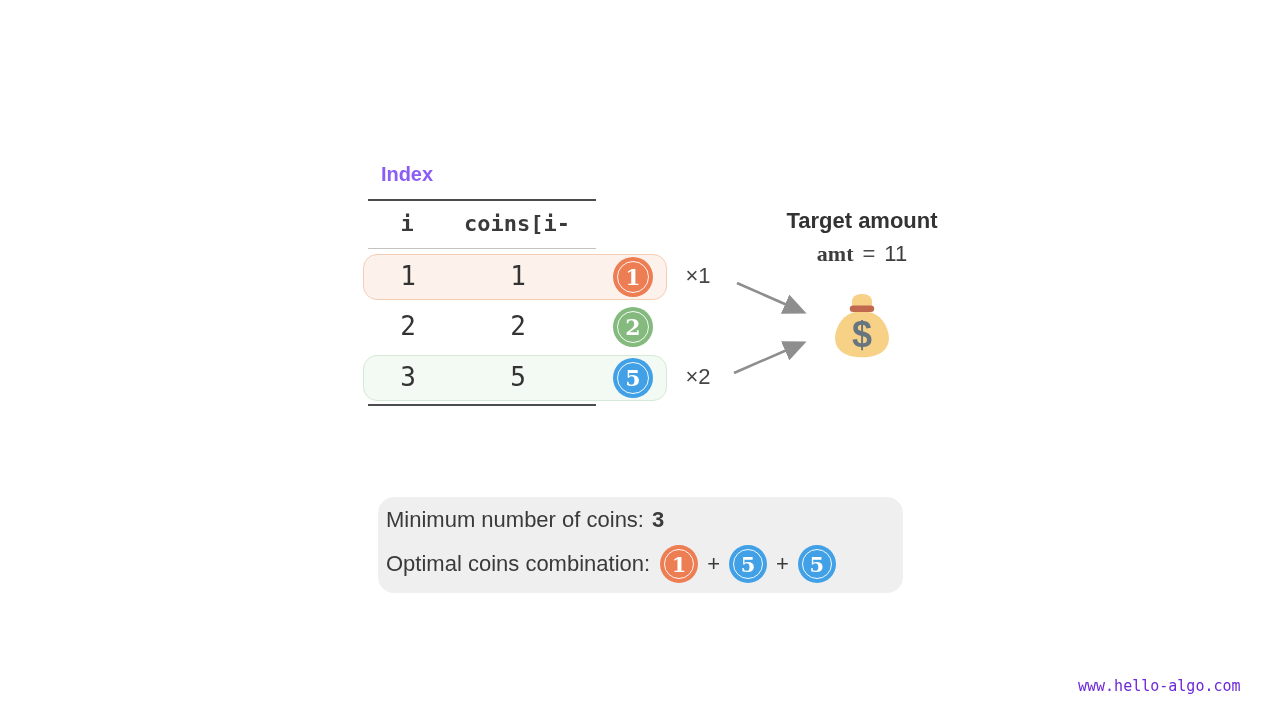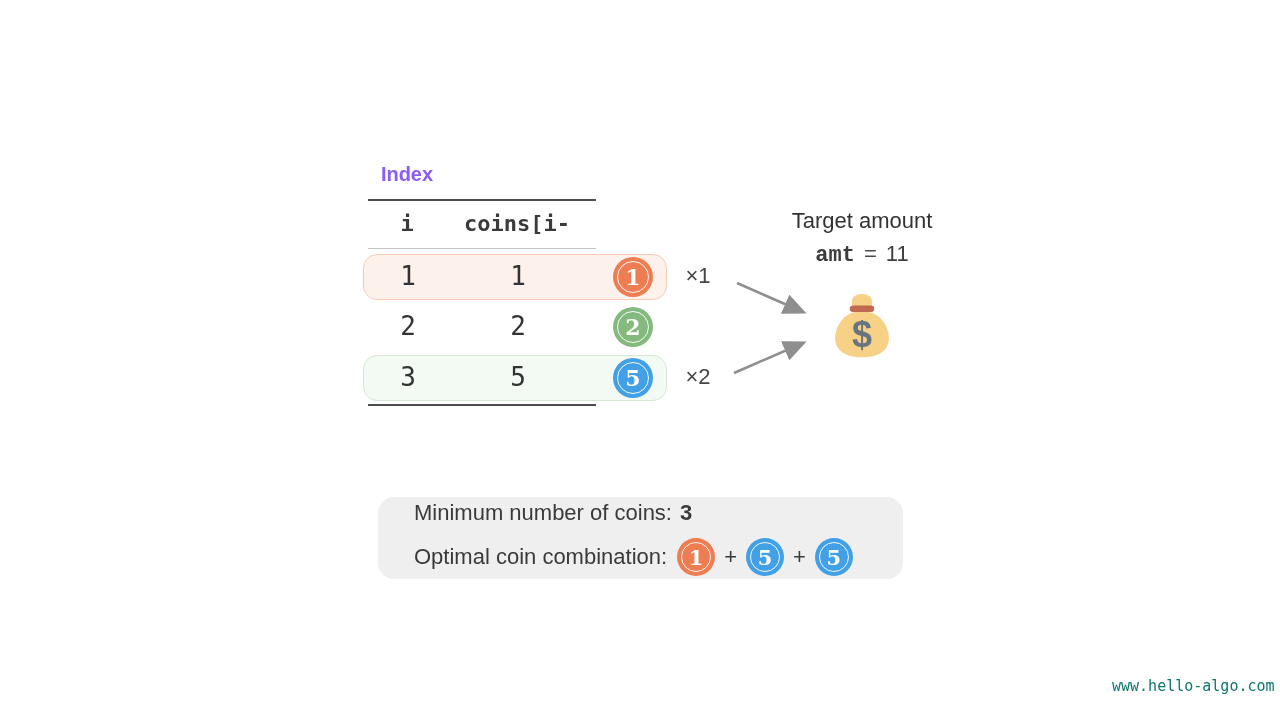--- a/index.html
+++ b/index.html
@@ -37,37 +37,37 @@
     font-family:"DejaVu Serif",serif;font-size:22px;line-height:1;}
   .coin-sm{width:38px;height:38px;}
   .coin-sm .coin-num{font-size:21px;}
   .row-coin{position:absolute;left:249px;top:2px;}
 
   
   .mult{position:absolute;width:48px;text-align:center;font-size:22px;color:#454545;}
 
   
   .target-block{position:absolute;left:760px;top:207px;width:204px;text-align:center;}
-  .target-title{font-size:22px;color:#333;line-height:28px;}
+  .target-title{font-size:22px;color:#333;line-height:28px;font-weight:bold;}
   .target-eq{margin-top:5px;font-size:22px;color:#3d3d3d;line-height:28px;}
-  .target-var{font-family:Liberation Mono, monospace;font-weight:bold;}
+  .target-var{font-family:Liberation Serif, serif;font-weight:bold;}
   .target-equals{margin:0 9px;color:#4a4a4a;}
 
   
-  .result-box{position:absolute;left:378px;top:497px;width:525px;height:82px;
+  .result-box{position:absolute;left:378px;top:497px;width:525px;height:96px;
     background:#efefef;border-radius:16px;box-sizing:border-box;
-    display:flex;flex-direction:column;justify-content:center;gap:12px;padding-left:36px;}
+    display:flex;flex-direction:column;justify-content:center;gap:12px;padding-left:8px;}
   .result-line{display:flex;align-items:center;font-size:22px;color:#3a3a3a;}
   .result-bold{font-weight:bold;margin-left:8px;}
   .plus{margin:0 9px;font-size:22px;color:#3a3a3a;}
   .combo-coins{display:flex;align-items:center;margin-left:10px;}
 
   
-  .watermark{position:absolute;left:1112px;top:677px;font-family:"DejaVu Sans Mono",monospace;
-    font-size:15px;color:#0f766e;}
+  .watermark{position:absolute;left:1078px;top:677px;font-family:"DejaVu Sans Mono",monospace;
+    font-size:15px;color:#6d28d9;}
 </style>
 </head>
 <body>
 
 <div class="canvas">
 
   <div class="fig-table">
     <div class="cell col1 col-headers">Index</div>
 
     <div class="hline hline-dark" style="top:44px;"></div>
@@ -133,21 +133,21 @@
     <rect x="11.9" y="7.7" width="12.2" height="3.3" rx="1.65" fill="#c1694f"></rect>
     <text x="18" y="28.6" text-anchor="middle" font-size="18" font-weight="bold" font-family="&quot;Liberation Sans&quot;,sans-serif" fill="#66757f">$</text>
   </svg>
 
   <div class="result-box">
     <div class="result-line">
       <span>Minimum number of coins:</span>
       <span class="result-bold">3</span>
     </div>
     <div class="result-line">
-      <span>Optimal coin combination:</span>
+      <span>Optimal coins combination:</span>
       <span class="combo-coins">
         <span class="coin coin-sm" style="background-color: rgb(237, 125, 82);">
           <span class="coin-ring"></span>
           <span class="coin-num">1</span>
         </span>
         <span class="plus">+</span>
         <span class="coin coin-sm" style="background-color: rgb(66, 161, 230);">
           <span class="coin-ring"></span>
           <span class="coin-num">5</span>
         </span>

